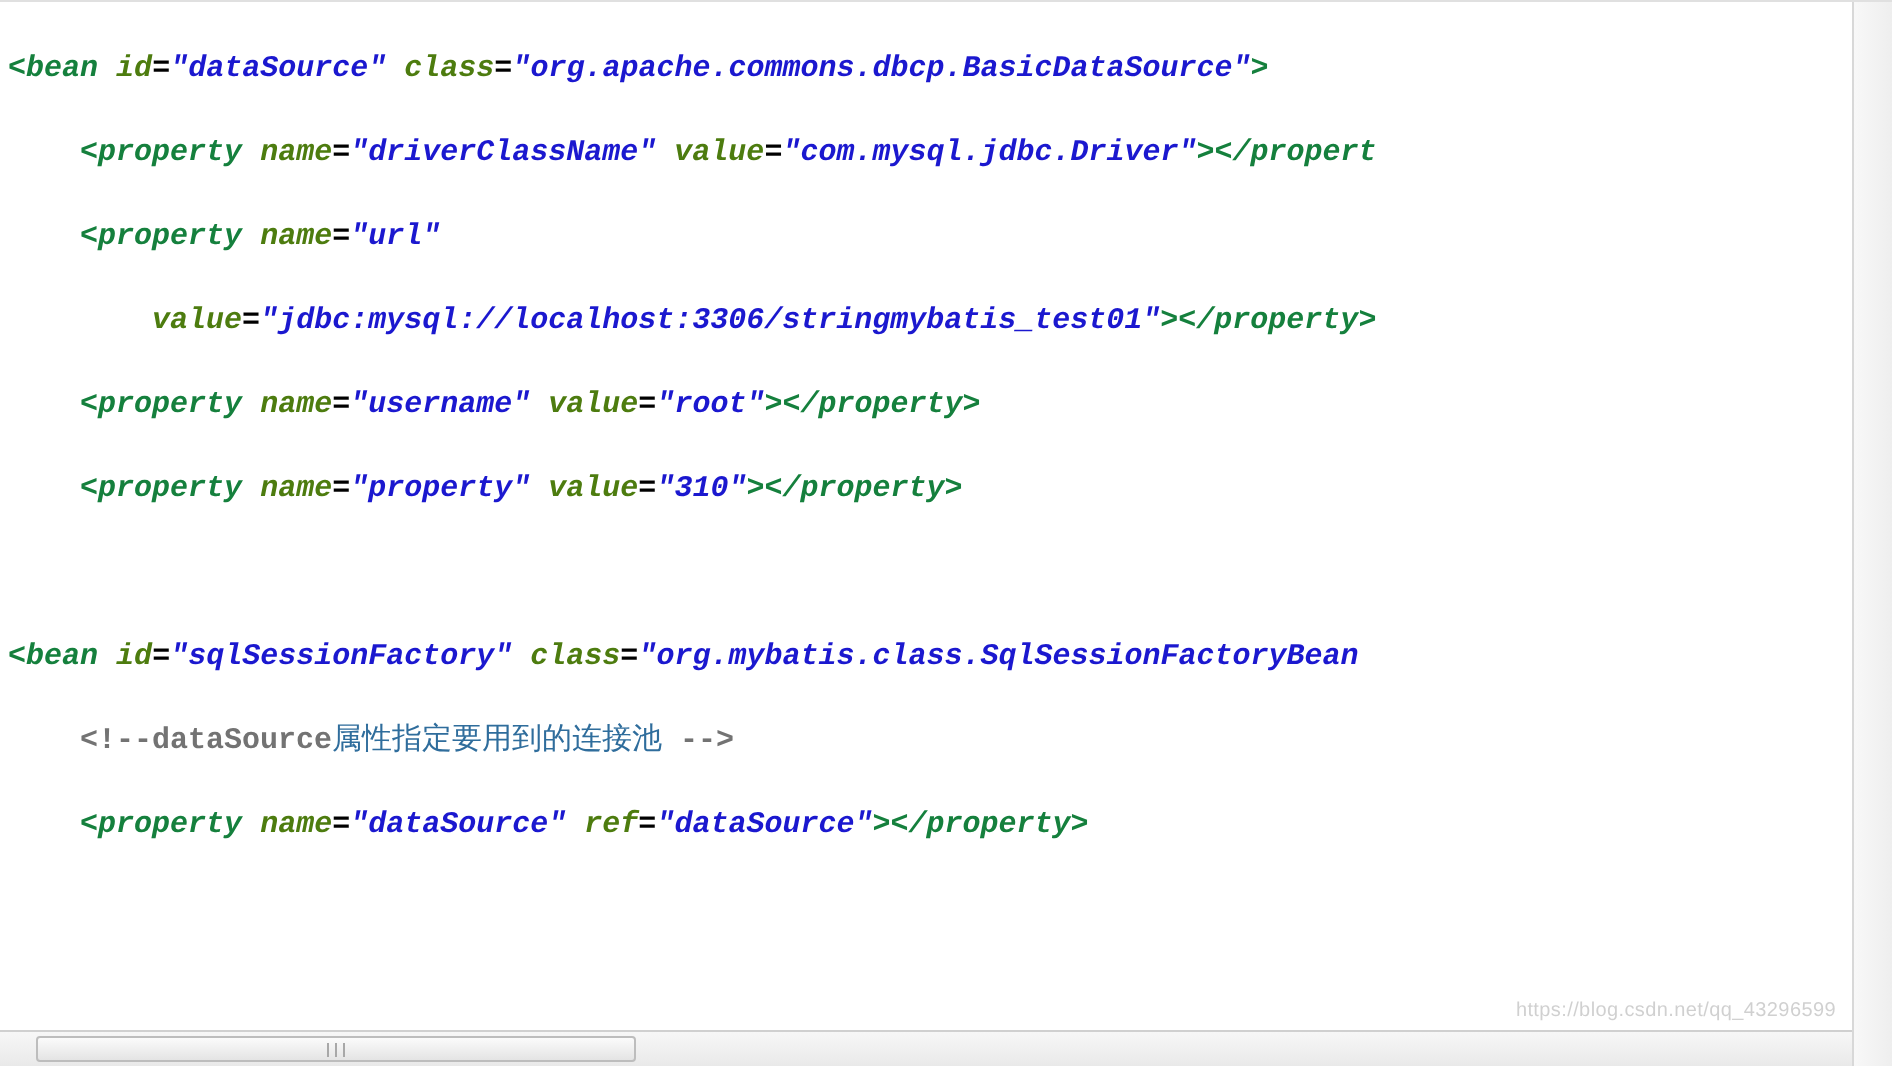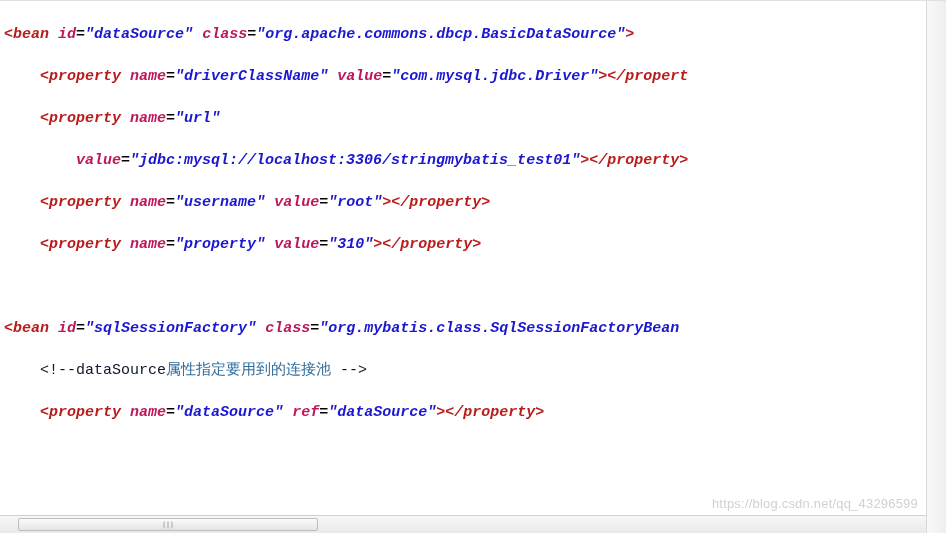--- a/index.html
+++ b/index.html
@@ -73,31 +73,31 @@
       linear-gradient(#a8a8a8,#a8a8a8) 4px 0/1px 100% no-repeat,
       linear-gradient(#a8a8a8,#a8a8a8) 8px 0/1px 100% no-repeat;
   }
   .watermark {
     position: absolute;
     right: 28px;
     bottom: 22px;
     font-family: Arial, sans-serif;
     font-style: normal;
     font-weight: normal;
-    font-size: 13px;
+    font-size: 10px;
     color: rgba(120,120,120,0.35);
     letter-spacing: 0.2px;
     text-align: right;
   }
   
-  .c-tag  { color: #b91c1c; }   
-  .c-attr { color: #be185d; }   
+  .c-tag  { color: #15803d; }   
+  .c-attr { color: #4d7c0f; }   
   .c-str  { color: #1b18cf; }   
   .c-eq   { color: #000000; font-style: italic; }
-  .c-com  { color: #0f172a; font-style: normal; font-weight: normal; }
+  .c-com  { color: #737373; font-style: normal; font-weight: bold; }
   .c-cjks { color: #2f6d9c; font-style: normal; font-weight: normal; margin-top: 20px; }
   .blank  { display: block; height: 21px; }
   .line   { display: block; }
 </style>
 </head>
 <body>
 
 <div class="editor-wrap">
   <div class="right-gutter"></div>
 

